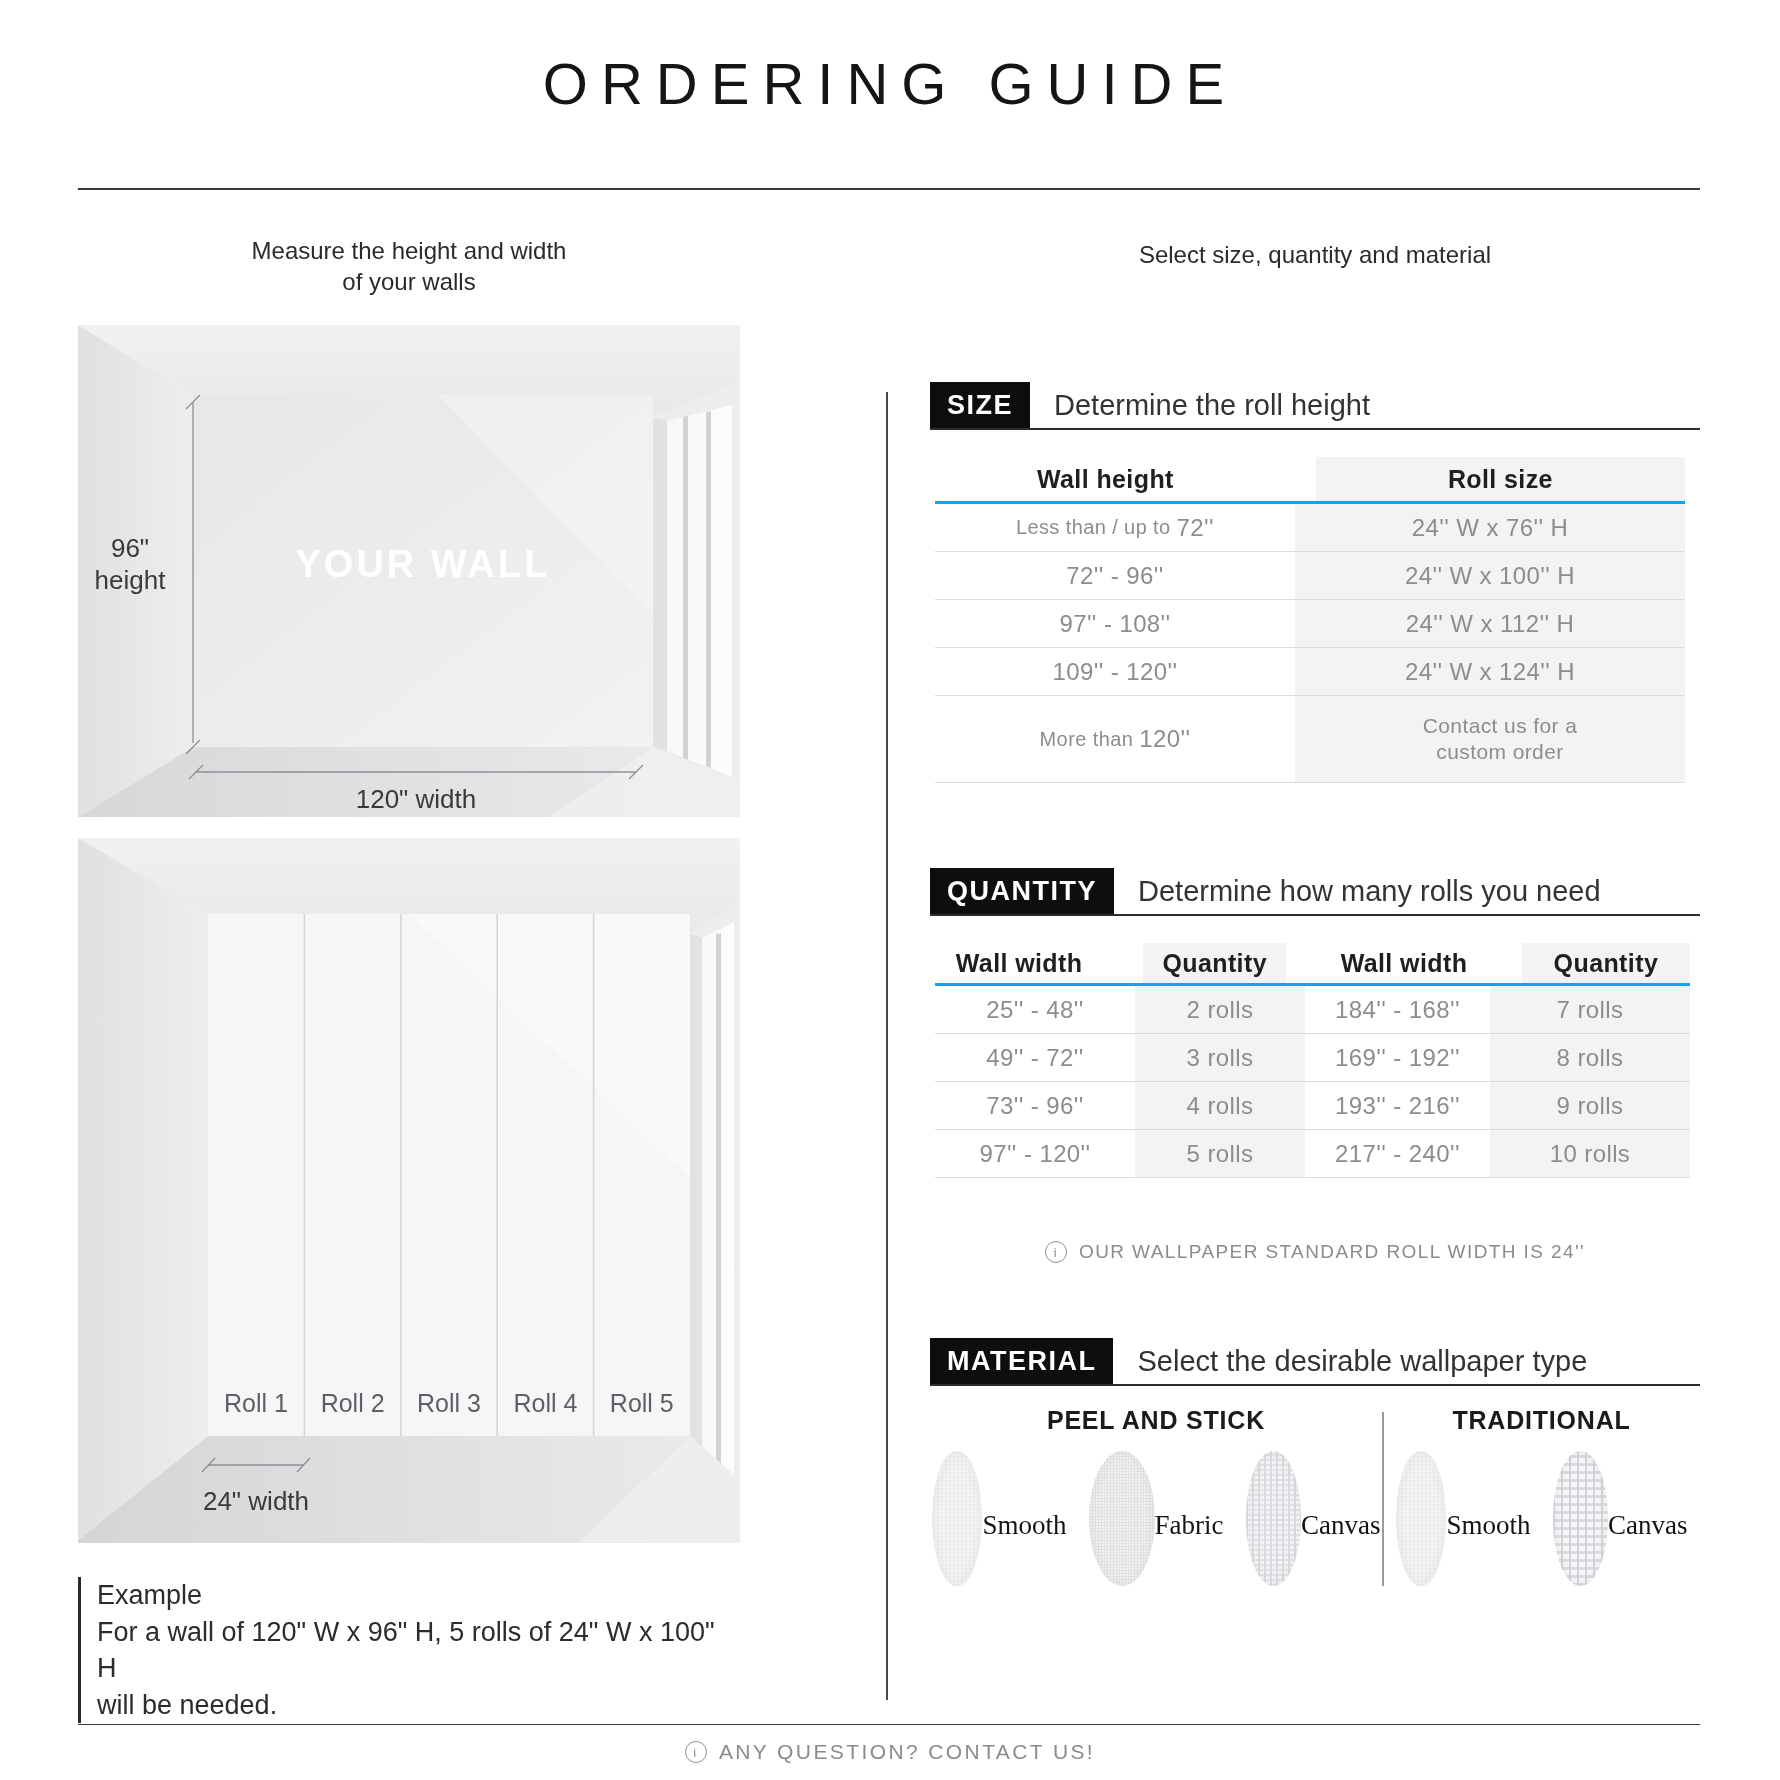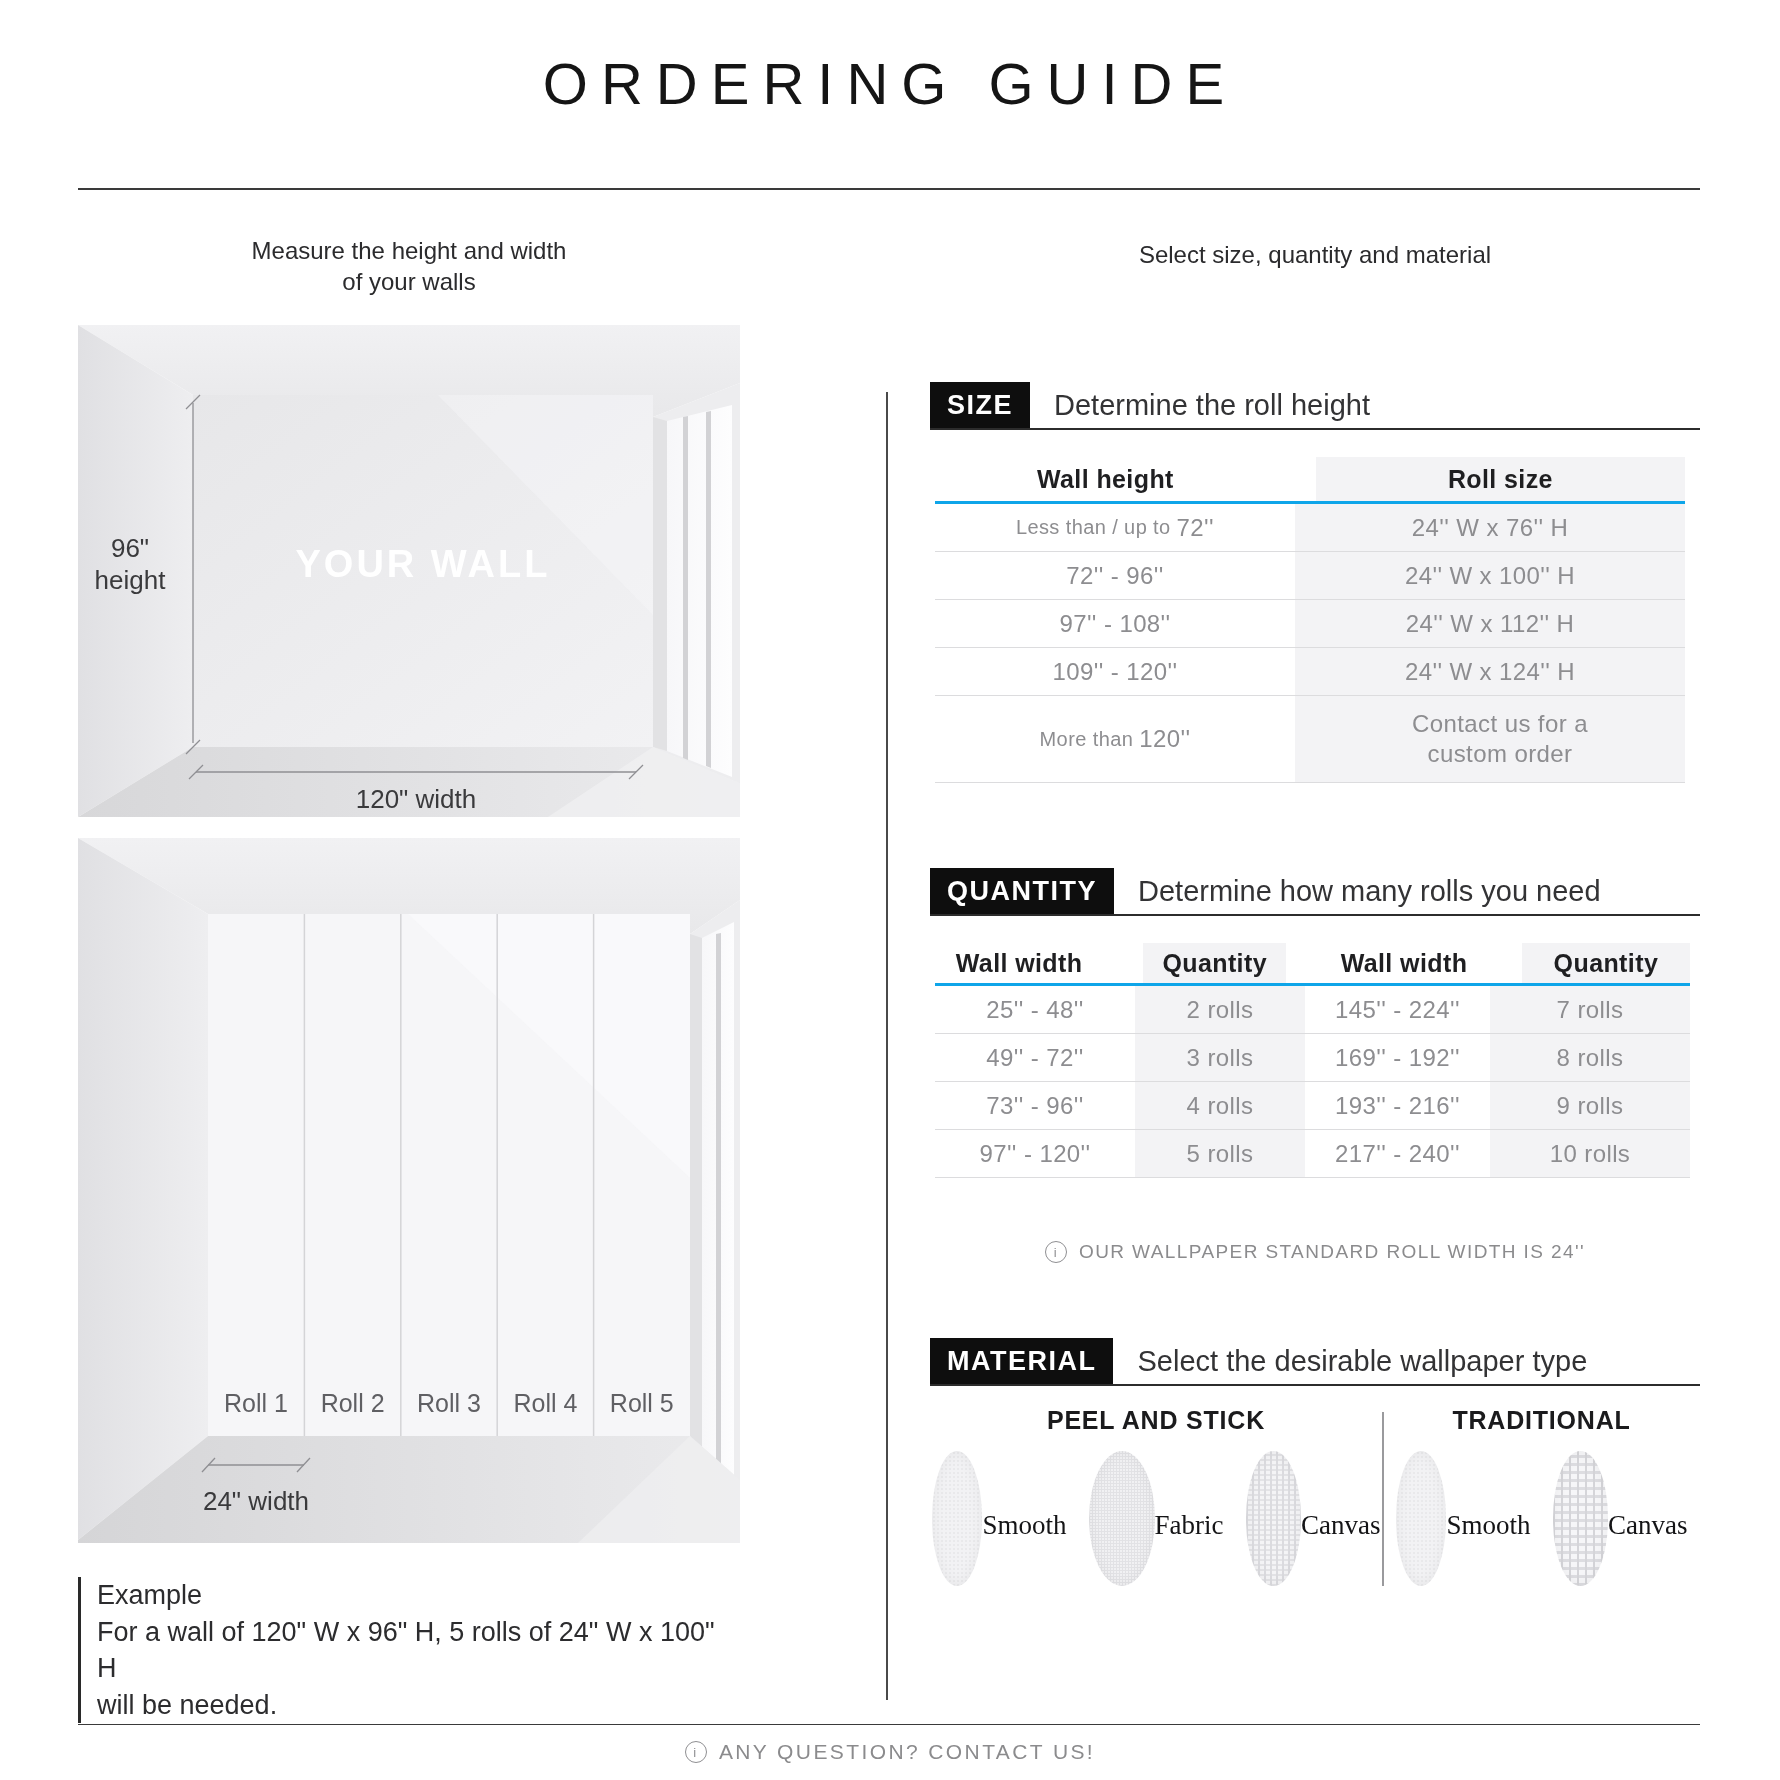--- a/index.html
+++ b/index.html
@@ -79,21 +79,21 @@
   }
   .thead .cell{font-size:25px;font-weight:600;color:#1f1f21;min-height:44px;}
   .shade{background:#f3f3f5;}
   .pfx{font-size:20px;margin-right:6px;}
   .pfx:empty{display:none;}
   
   .size-tbl{width:750px;}
   .sc1{width:360px;}
   .sc2{width:390px;}
   .cell-2line{flex-direction:column;line-height:1.25;padding:8px 0;}
-  .cell-2line span{display:block;font-size:24px;margin-left:20px;}
+  .cell-2line span{display:block;font-size:21px;margin-left:20px;}
   .size-row-last .cell{min-height:70px;}
   
   .qty-tbl{width:755px;}
   .qc1{width:200px;}
   .qc2{width:170px;}
   .qc3{width:185px;}
   .qc4{width:200px;}
   .qty-tbl .thead .cell{min-height:40px;}
   
   .note{
@@ -331,21 +331,21 @@
         <div class="cell qc1">Wall width</div>
         <div class="cell qc2 shade">Quantity</div>
         <div class="cell qc3">Wall width</div>
         <div class="cell qc4 shade">Quantity</div>
       </div>
       <div class="trow">
         <div class="cell qc1">
             <span>25'' - 48''</span>
           </div>
         <div class="cell qc2 shade">2 rolls</div>
-        <div class="cell qc3">145'' - 224''</div>
+        <div class="cell qc3">184'' - 168''</div>
         <div class="cell qc4 shade">7 rolls</div>
       </div>
       <div class="trow">
         <div class="cell qc1">
             <span>49'' - 72''</span>
           </div>
         <div class="cell qc2 shade">3 rolls</div>
         <div class="cell qc3">169'' - 192''</div>
         <div class="cell qc4 shade">8 rolls</div>
       </div>

